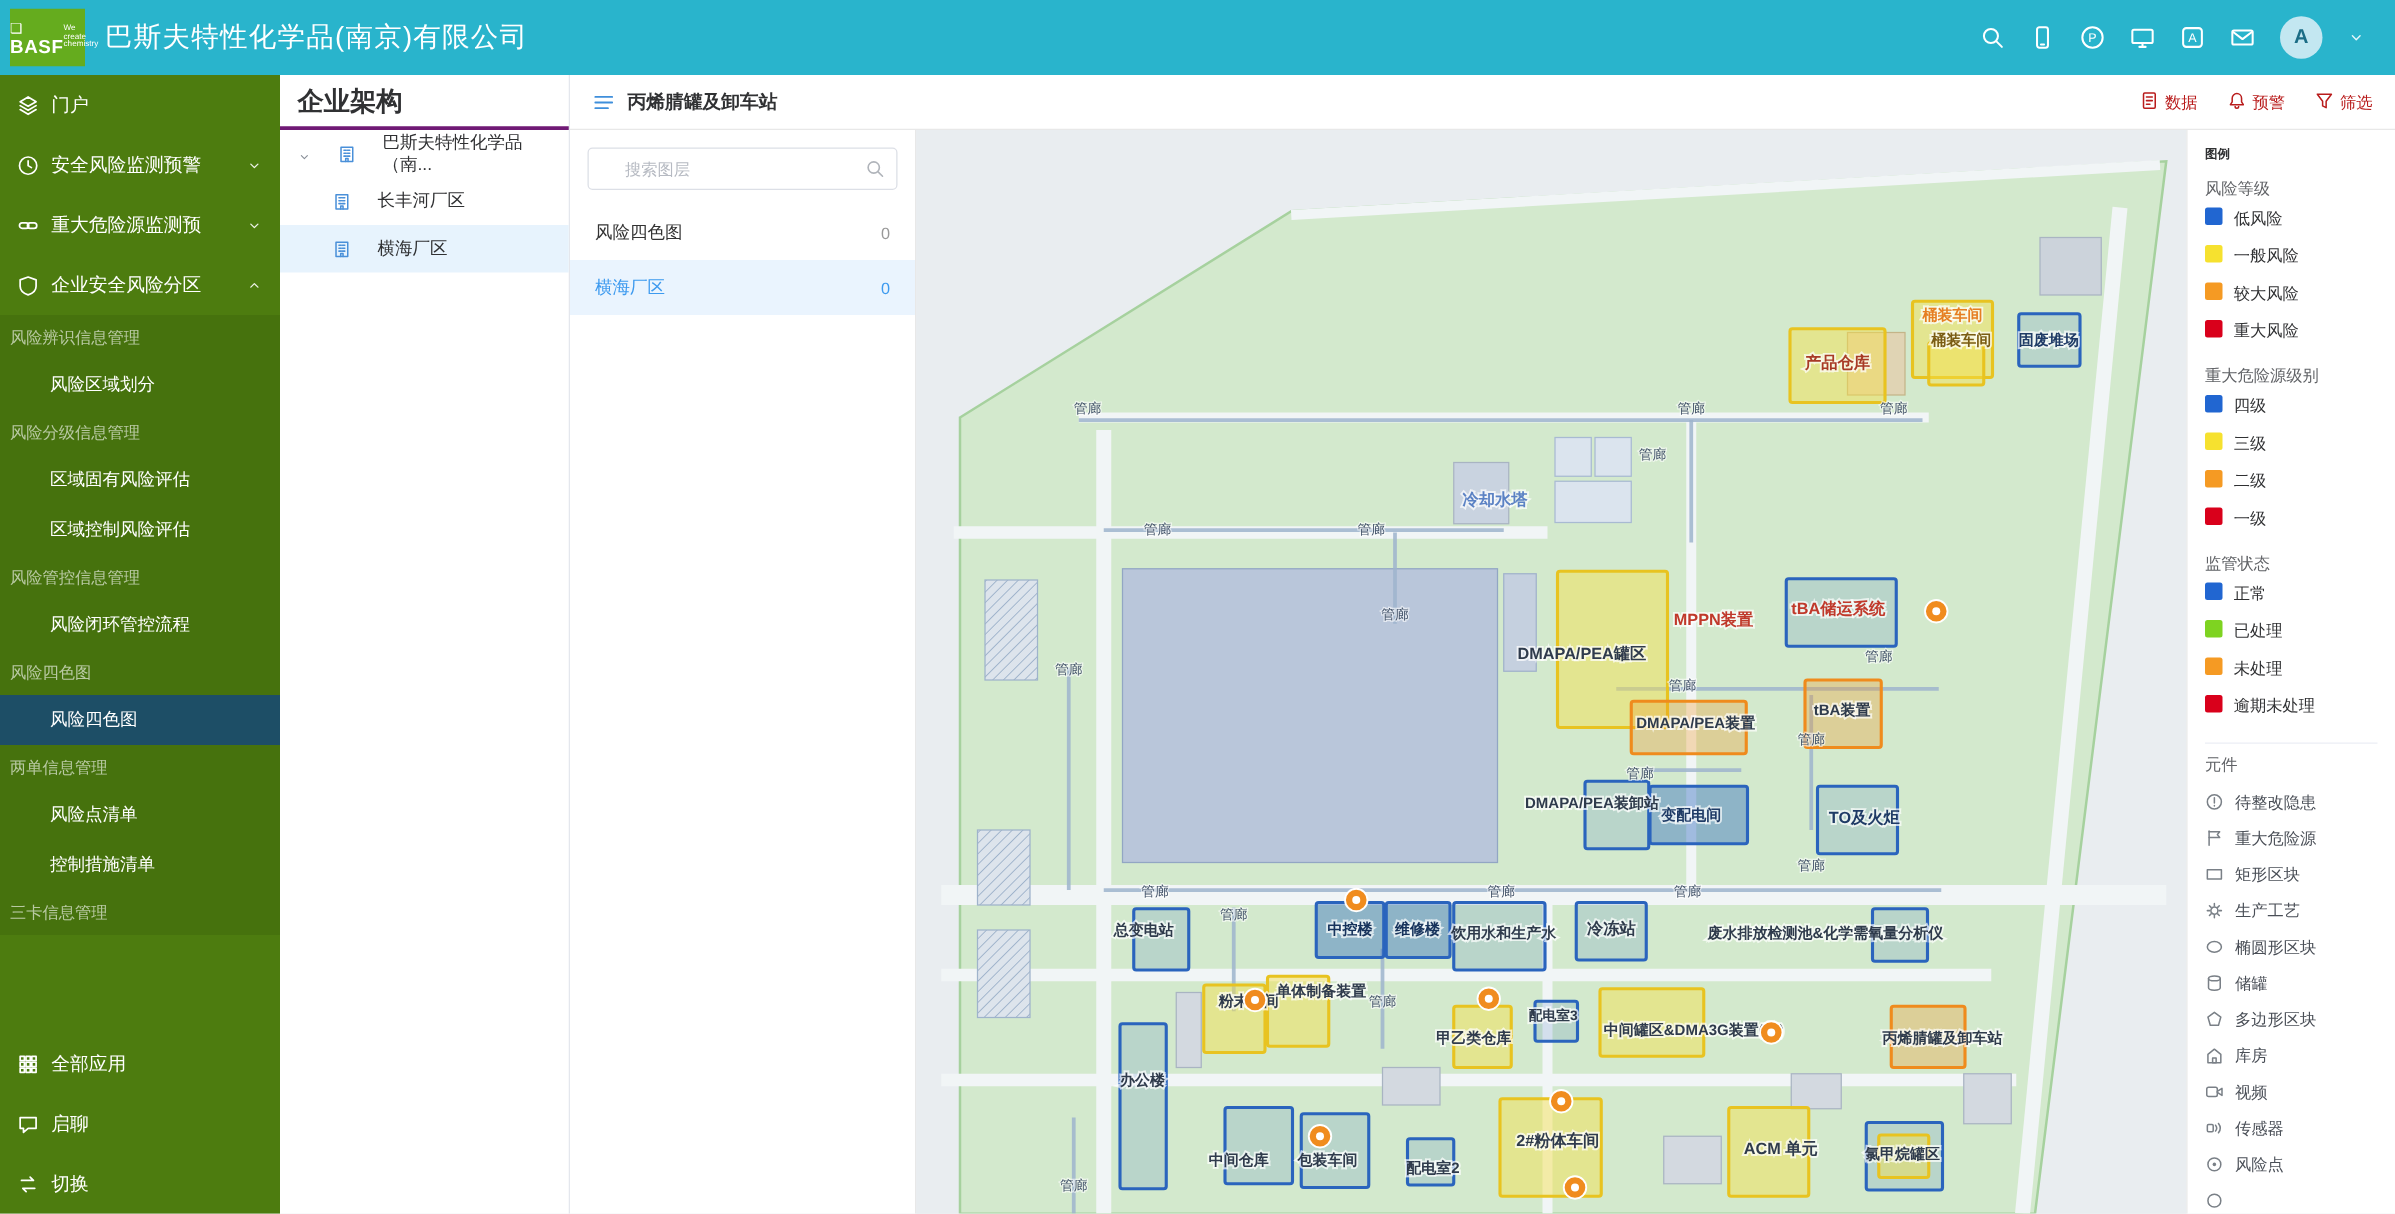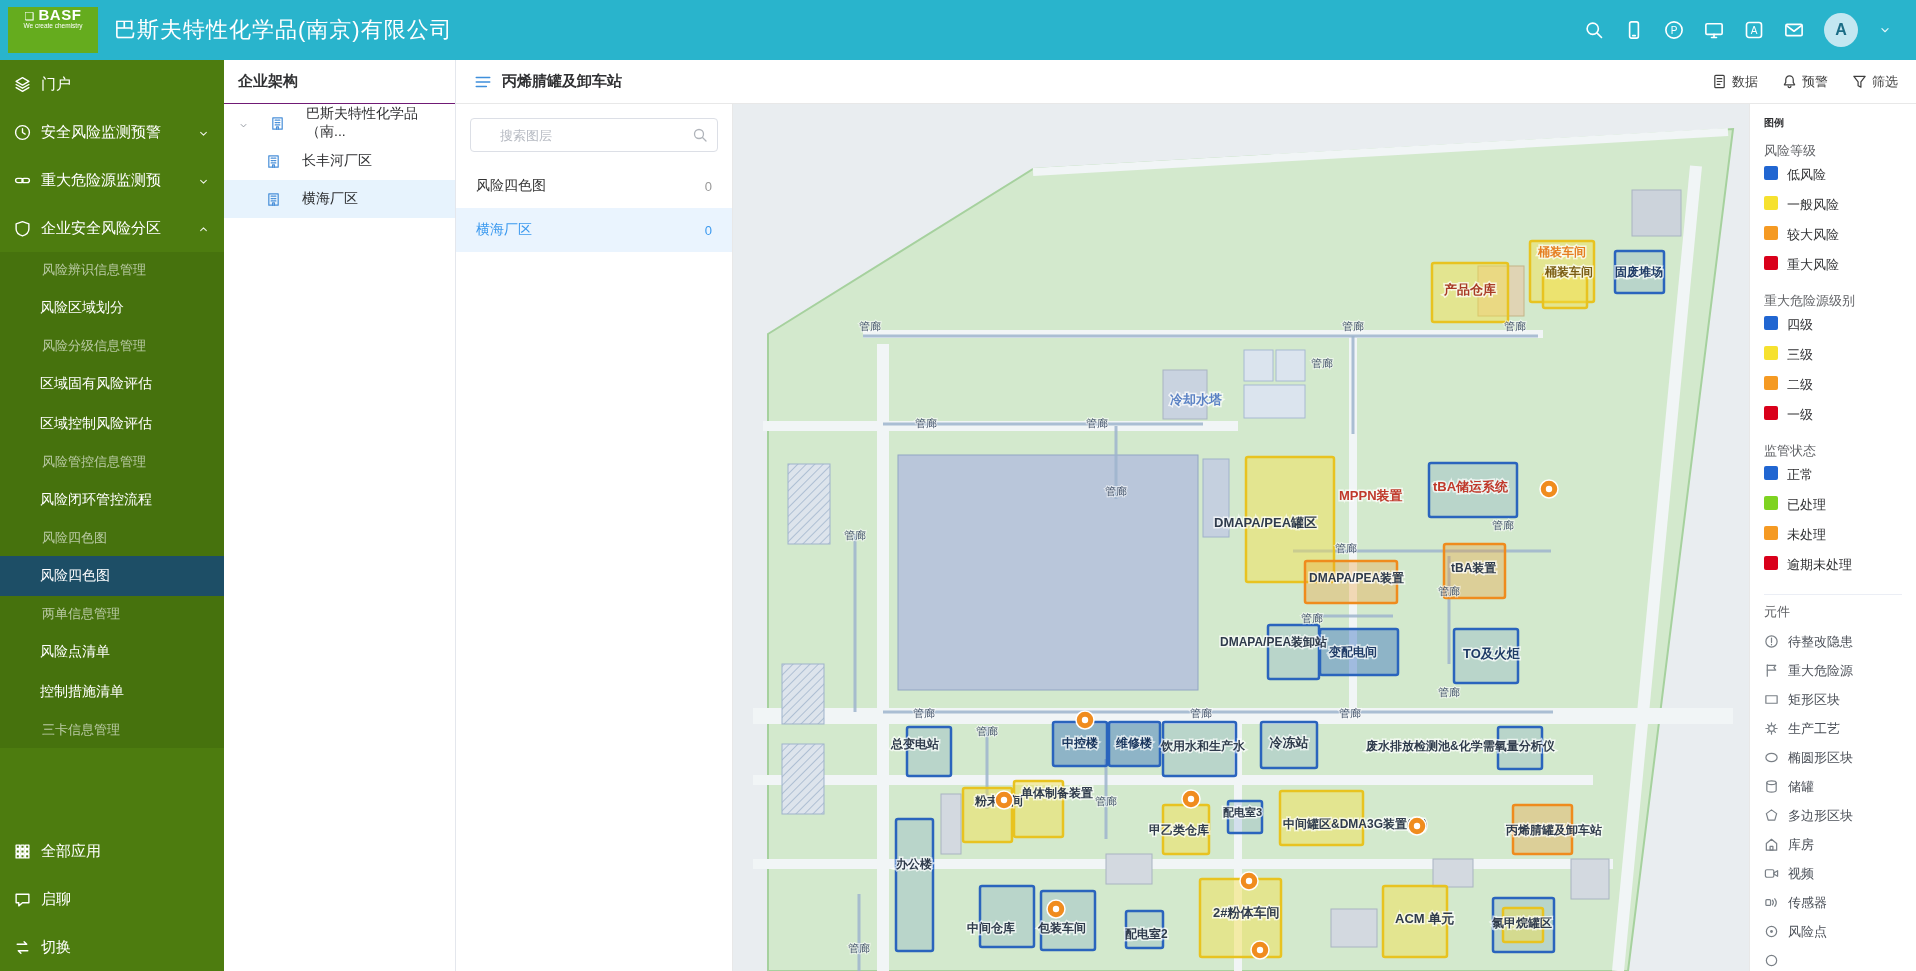--- a/index.html
+++ b/index.html
@@ -2,21 +2,21 @@
 <html><head>
 <meta charset="utf-8">
 <style>
   *{margin:0;padding:0;box-sizing:border-box}
   html,body{width:1916px;height:971px;overflow:hidden;background:#f0f2f5;
     font-family:"Liberation Sans","DejaVu Sans",sans-serif;}
   .app{width:1916px;height:971px;display:flex;flex-direction:column}
 
   
   .topbar{flex:0 0 60px;background:#29b4cc;display:flex;align-items:center;color:#fff;padding:0 24px 0 8px}
-  .logo-box{width:90px;height:46px;background:#65ac1e;display:flex;flex-direction:column;align-items:center;justify-content:flex-start;line-height:1.05}
+  .logo-box{width:60px;height:46px;background:#65ac1e;display:flex;flex-direction:row;align-items:center;justify-content:flex-start;line-height:1.05}
   .logo-brand{font-weight:bold;font-size:15px;letter-spacing:.5px}
   .logo-brand:before{content:"❏ ";font-size:11px}
   .logo-tag{font-size:6.5px}
   .app-title{font-size:22px;margin-left:16px;font-weight:400;letter-spacing:1px}
   .topbar-icons{margin-left:auto;display:flex;align-items:center;gap:20px}
   .tb-icon{width:20px;height:20px;color:#fff;cursor:pointer}
   .tb-icon svg{width:20px;height:20px}
   .avatar{width:34px;height:34px;border-radius:50%;background:#c3e7f1;color:#1b6d86;font-weight:bold;
     display:flex;align-items:center;justify-content:center;font-size:16px;cursor:pointer}
   .tb-caret{width:14px;height:14px;color:#e6f7fb;cursor:pointer}
@@ -27,44 +27,44 @@
 
   
   .sidebar{width:224px;background:#4d7c0f;color:#fff;display:flex;flex-direction:column;overflow:hidden}
   .side-item{height:48px;display:flex;align-items:center;gap:10px;padding:0 14px;font-size:15px;cursor:pointer;flex:0 0 auto}
   .s-icon{width:17px;height:17px;flex:0 0 17px}
   .s-icon svg{width:17px;height:17px}
   .chev{margin-left:auto;width:13px;height:13px;opacity:.9}
   .chev svg{width:13px;height:13px}
   .chev.up svg{transform:rotate(180deg)}
   .side-sub-wrap{background:rgba(0,0,0,.08)}
-  .side-group{height:36px;display:flex;align-items:center;padding-left:42px;font-size:13px;color:rgba(255,255,255,.62)}
+  .side-group{height:36px;display:flex;align-items:center;padding-left:8px;font-size:13px;color:rgba(255,255,255,.62)}
   .side-sub{height:40px;display:flex;align-items:center;padding-left:40px;font-size:14px;cursor:pointer}
   .side-sub.active{background:#1d4e66}
   .side-spacer{flex:1}
 
   
   .tree-panel{width:232px;background:#fff;border-right:1px solid #e4e7ed;display:flex;flex-direction:column}
-  .tree-header{height:44px;display:flex;align-items:center;padding-left:14px;font-size:15px;font-weight:bold;color:#303133;border-bottom:1px solid #701a75}
+  .tree-header{height:44px;display:flex;align-items:center;padding-left:14px;font-size:21px;font-weight:bold;color:#303133;border-bottom:3px solid #701a75}
   .tree-node{height:38px;display:flex;align-items:center;gap:21px;font-size:14px;color:#303133;cursor:pointer;padding-left:14px}
   .tree-node.lvl1{padding-left:42px}
   .tree-node.active{background:#e7f3fd}
   .tree-caret{width:11px;height:11px;color:#8a9099;transform:rotate(0deg)}
   .tree-caret svg{width:11px;height:11px}
   .tree-bicon{width:15px;height:15px;color:#4a90d9}
   .tree-bicon svg{width:15px;height:15px}
 
   
   .main-col{flex:1;display:flex;flex-direction:column;min-width:0}
   .main-header{flex:0 0 44px;background:#fff;border-bottom:1px solid #e8e8e8;display:flex;align-items:center;padding:0 18px;gap:10px}
   .mh-menu{width:18px;height:18px;color:#3f8fdb;cursor:pointer}
   .mh-menu svg{width:18px;height:18px}
   .main-title{font-size:15px;font-weight:bold;color:#303133}
   .header-actions{margin-left:auto;display:flex;gap:24px}
-  .action{display:flex;align-items:center;gap:5px;font-size:13px;color:#404040;cursor:pointer}
+  .action{display:flex;gap:5px;font-size:13px;color:#b91c1c;cursor:pointer}
   .action .a-icon{width:15px;height:15px}
   .action .a-icon svg{width:15px;height:15px}
 
   .main-body{flex:1;display:flex;min-height:0}
 
   
   .layers-panel{width:277px;background:#fff;border-right:1px solid #e8e8e8;padding-top:14px}
   .search-wrap{position:relative;margin:0 14px 12px}
   .search-input{width:100%;height:34px;border:1px solid #dcdfe6;border-radius:4px;padding:0 32px 0 29px;font-size:13px;color:#333;outline:none}
   .search-input::placeholder{color:#b6bac2}

